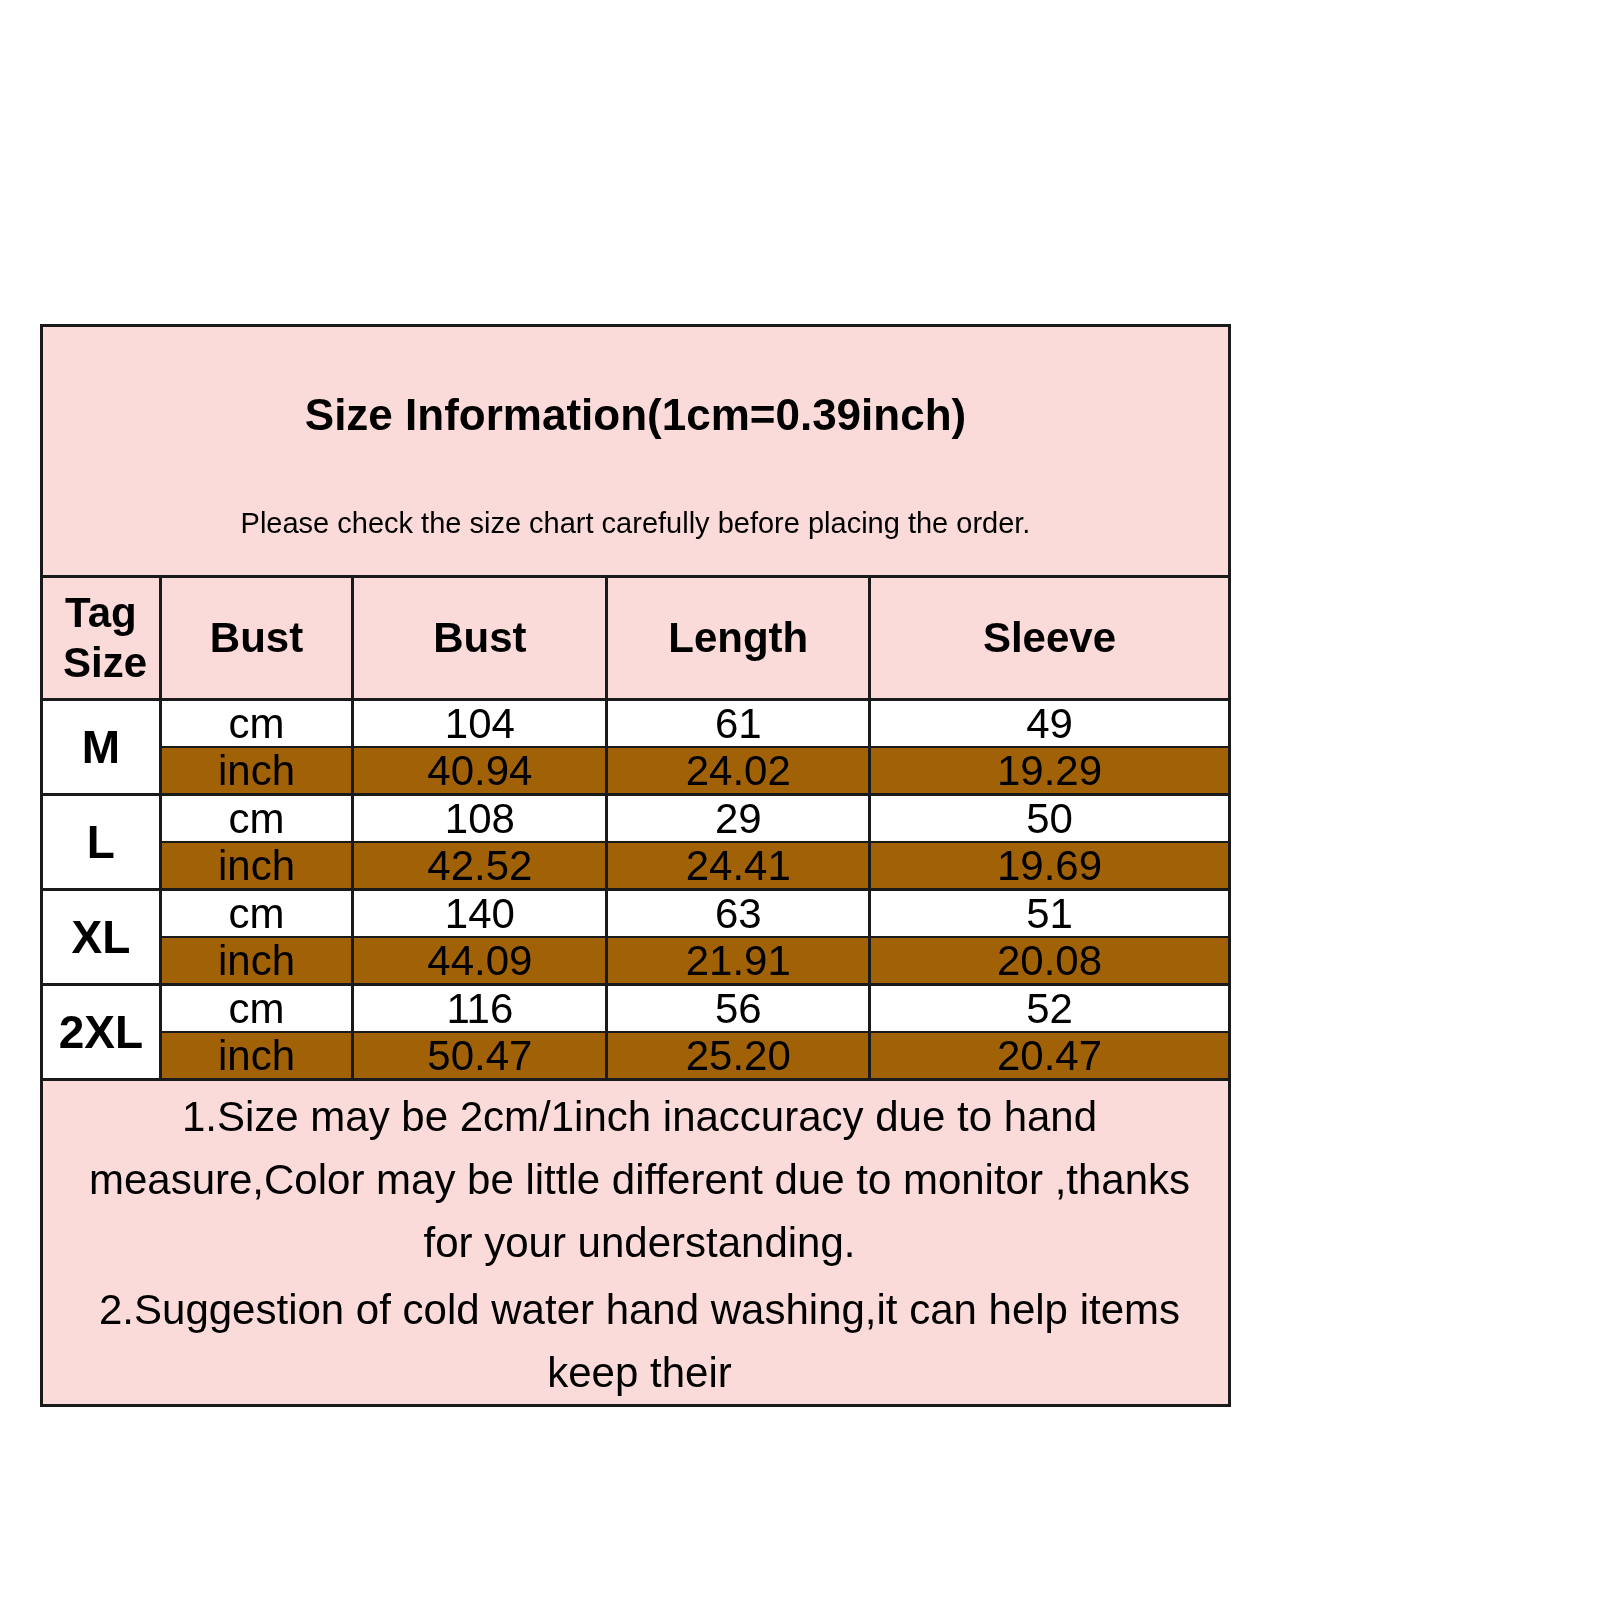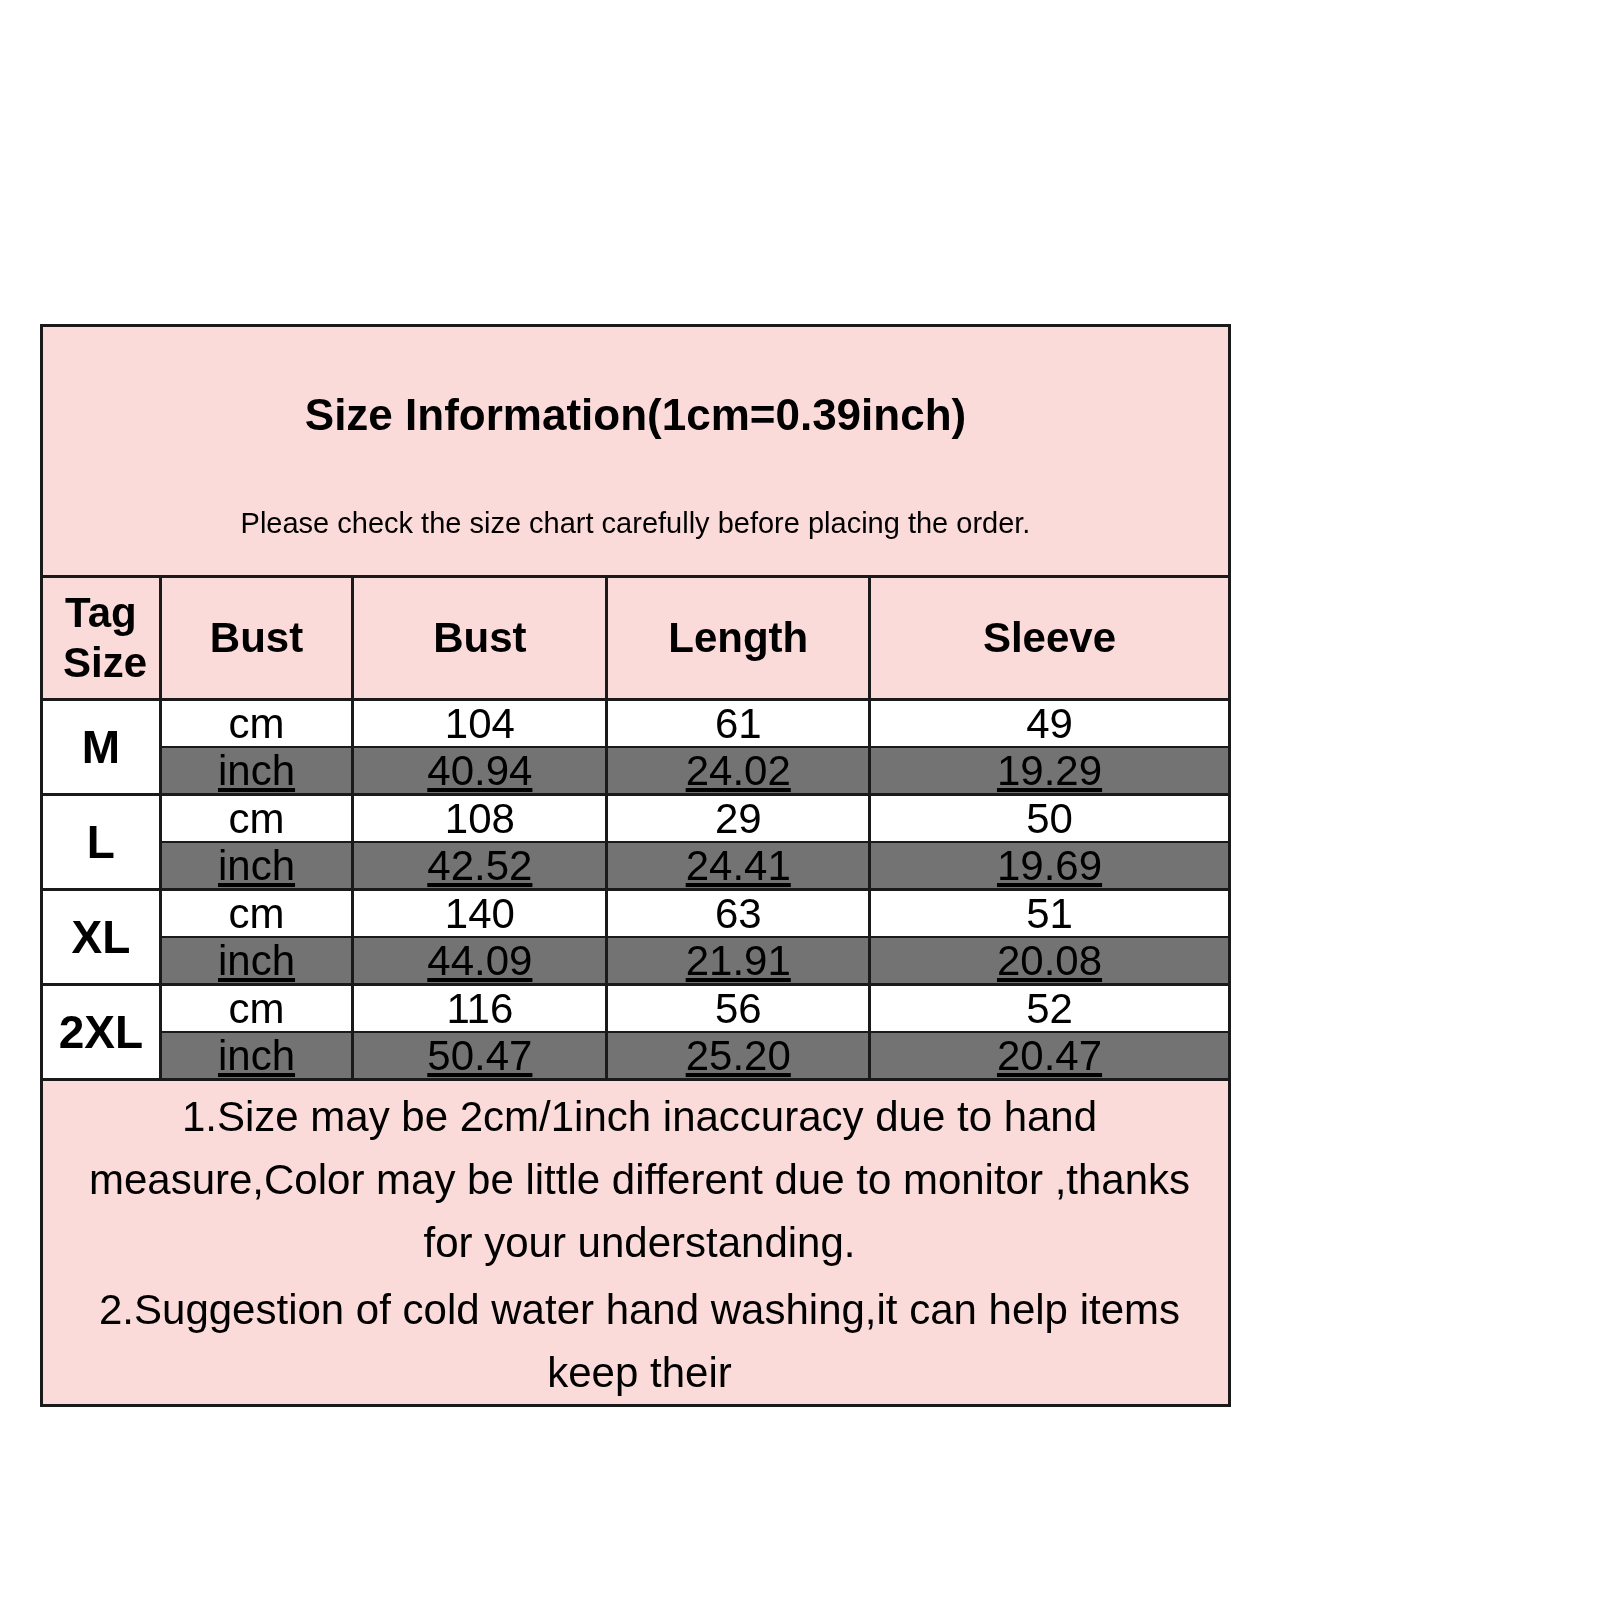--- a/index.html
+++ b/index.html
@@ -66,21 +66,21 @@
   }
 
   .row-cm td, .row-inch td {
     height: 45px;
     font-size: 42px;
     font-weight: 400;
     line-height: 45px;
     white-space: nowrap;
   }
   .row-cm td { background: #ffffff; }
-  .row-inch td { background: #737373; text-decoration: underline; }
+  .row-inch td { background: #a16207; }
   td.tag {
     background: #ffffff;
     font-weight: 700;
     font-size: 46px;
   }
   
   .row-cm td.minor { border-bottom-width: 2px; }
   .row-inch td.minor-top { border-top-width: 2px; }
 
   .notes-cell {

